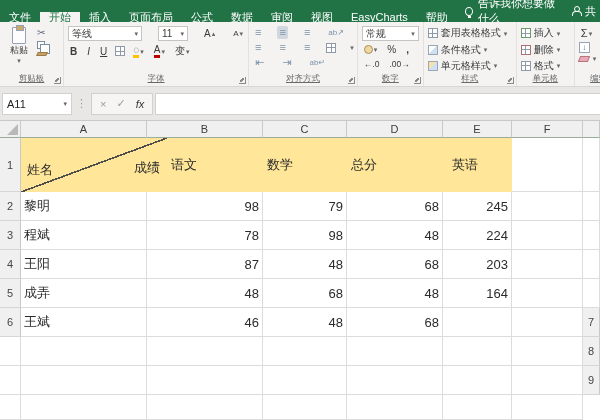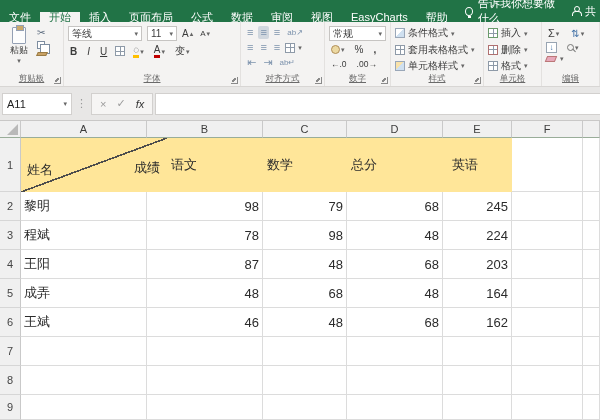--- a/index.html
+++ b/index.html
@@ -22,21 +22,21 @@
   
   .ribbon { height:65px; flex:0 0 65px; background:#f4f3f2; display:flex; border-bottom:1px solid #d8d6d4; font-size:10px; color:#3b3b3b; }
   .group { position:relative; padding:3px 3px 12px 4px; border-right:1px solid #e3e1df; display:flex; flex-direction:column; }
   .glabel { position:absolute; bottom:1px; left:0; right:0; text-align:center; font-size:8.5px; color:#6a6a6a;text-decoration:underline; }
   .launcher { position:absolute; right:2px; bottom:2px; width:7px; height:7px; border-right:1px solid #8a8a8a; border-bottom:1px solid #8a8a8a; }
   .launcher::after { content:''; position:absolute; right:1px; bottom:1px; width:4px; height:4px;
      background:linear-gradient(135deg,transparent 35%,#8a8a8a 35%,#8a8a8a 65%,transparent 65%); }
   .dd { font-size:7px; color:#666; line-height:1; }
   .mini { display:inline-flex; align-items:center; gap:1px; padding:1px 2px; border-radius:2px; }
   .mini.sel { background:#d0d7de; }
-  .rowline { display:flex; align-items:center; gap:3px; margin:1px 0; }
+  .rowline { display:flex; align-items:center; gap:14px; margin:1px 0; }
 
   
   .paste-big { display:flex; flex-direction:column; align-items:center; width:30px; margin-right:3px; }
   .icon-clipboard { width:14px; height:17px; background:#fdfdfd; border:1px solid #94a0b4; border-radius:1px; position:relative; margin-top:2px; }
   .icon-clipboard::before { content:''; position:absolute; top:-3px; left:3px; width:6px; height:4px; background:#cba96b; border:1px solid #94a0b4; }
   .clip-col { display:flex; flex-direction:column; gap:3px; padding-top:3px; }
   .glyph { color:#5a6a7d; font-size:10px; line-height:1; }
   .icon-copy { width:8px; height:8px; border:1px solid #7d8da0; background:#fff; position:relative; }
   .icon-copy::after { content:''; position:absolute; left:2px; top:2px; width:8px; height:8px; border:1px solid #7d8da0; background:#fff; }
   .icon-brush { width:10px; height:4px; background:#c8a165; transform:skewX(-25deg); border:1px solid #9a7b45; }
@@ -224,27 +224,27 @@
       <div class="rowline" style="gap:6px; font-size:8.5px">
         <span class="mini">←.0</span>
         <span class="mini">.00→</span>
       </div>
       <div class="glabel">数字</div>
       <span class="launcher"></span>
     </div>
 
     <div class="group" style="flex:0 0 93px">
       <div class="srow">
+        <span class="icon-grid"></span>
+        <span>套用表格格式</span>
+        <span class="dd">▾</span>
+      </div>
+      <div class="srow">
         <span class="sq"></span>
         <span>条件格式</span>
-        <span class="dd">▾</span>
-      </div>
-      <div class="srow">
-        <span class="icon-grid"></span>
-        <span>套用表格格式</span>
         <span class="dd">▾</span>
       </div>
       <div class="srow">
         <span class="sq" style="background:linear-gradient(135deg,#f9e2a9 50%,#cfe0f0 50%)"></span>
         <span>单元格样式</span>
         <span class="dd">▾</span>
       </div>
       <div class="glabel">样式</div>
       <span class="launcher"></span>
     </div>
@@ -362,21 +362,20 @@
     <div class="c num">48</div>
     <div class="c num">164</div>
     <div class="c"></div>
     <div class="c"></div>
 
     <div class="rh">6</div>
     <div class="c">王斌</div>
     <div class="c num">46</div>
     <div class="c num">48</div>
     <div class="c num">68</div>
-    <div class="c num">162</div>
     <div class="c"></div>
     <div class="c"></div>
 
     <div class="rh">7</div>
     <div class="c"></div>
       <div class="c"></div>
       <div class="c"></div>
       <div class="c"></div>
       <div class="c"></div>
       <div class="c"></div>

